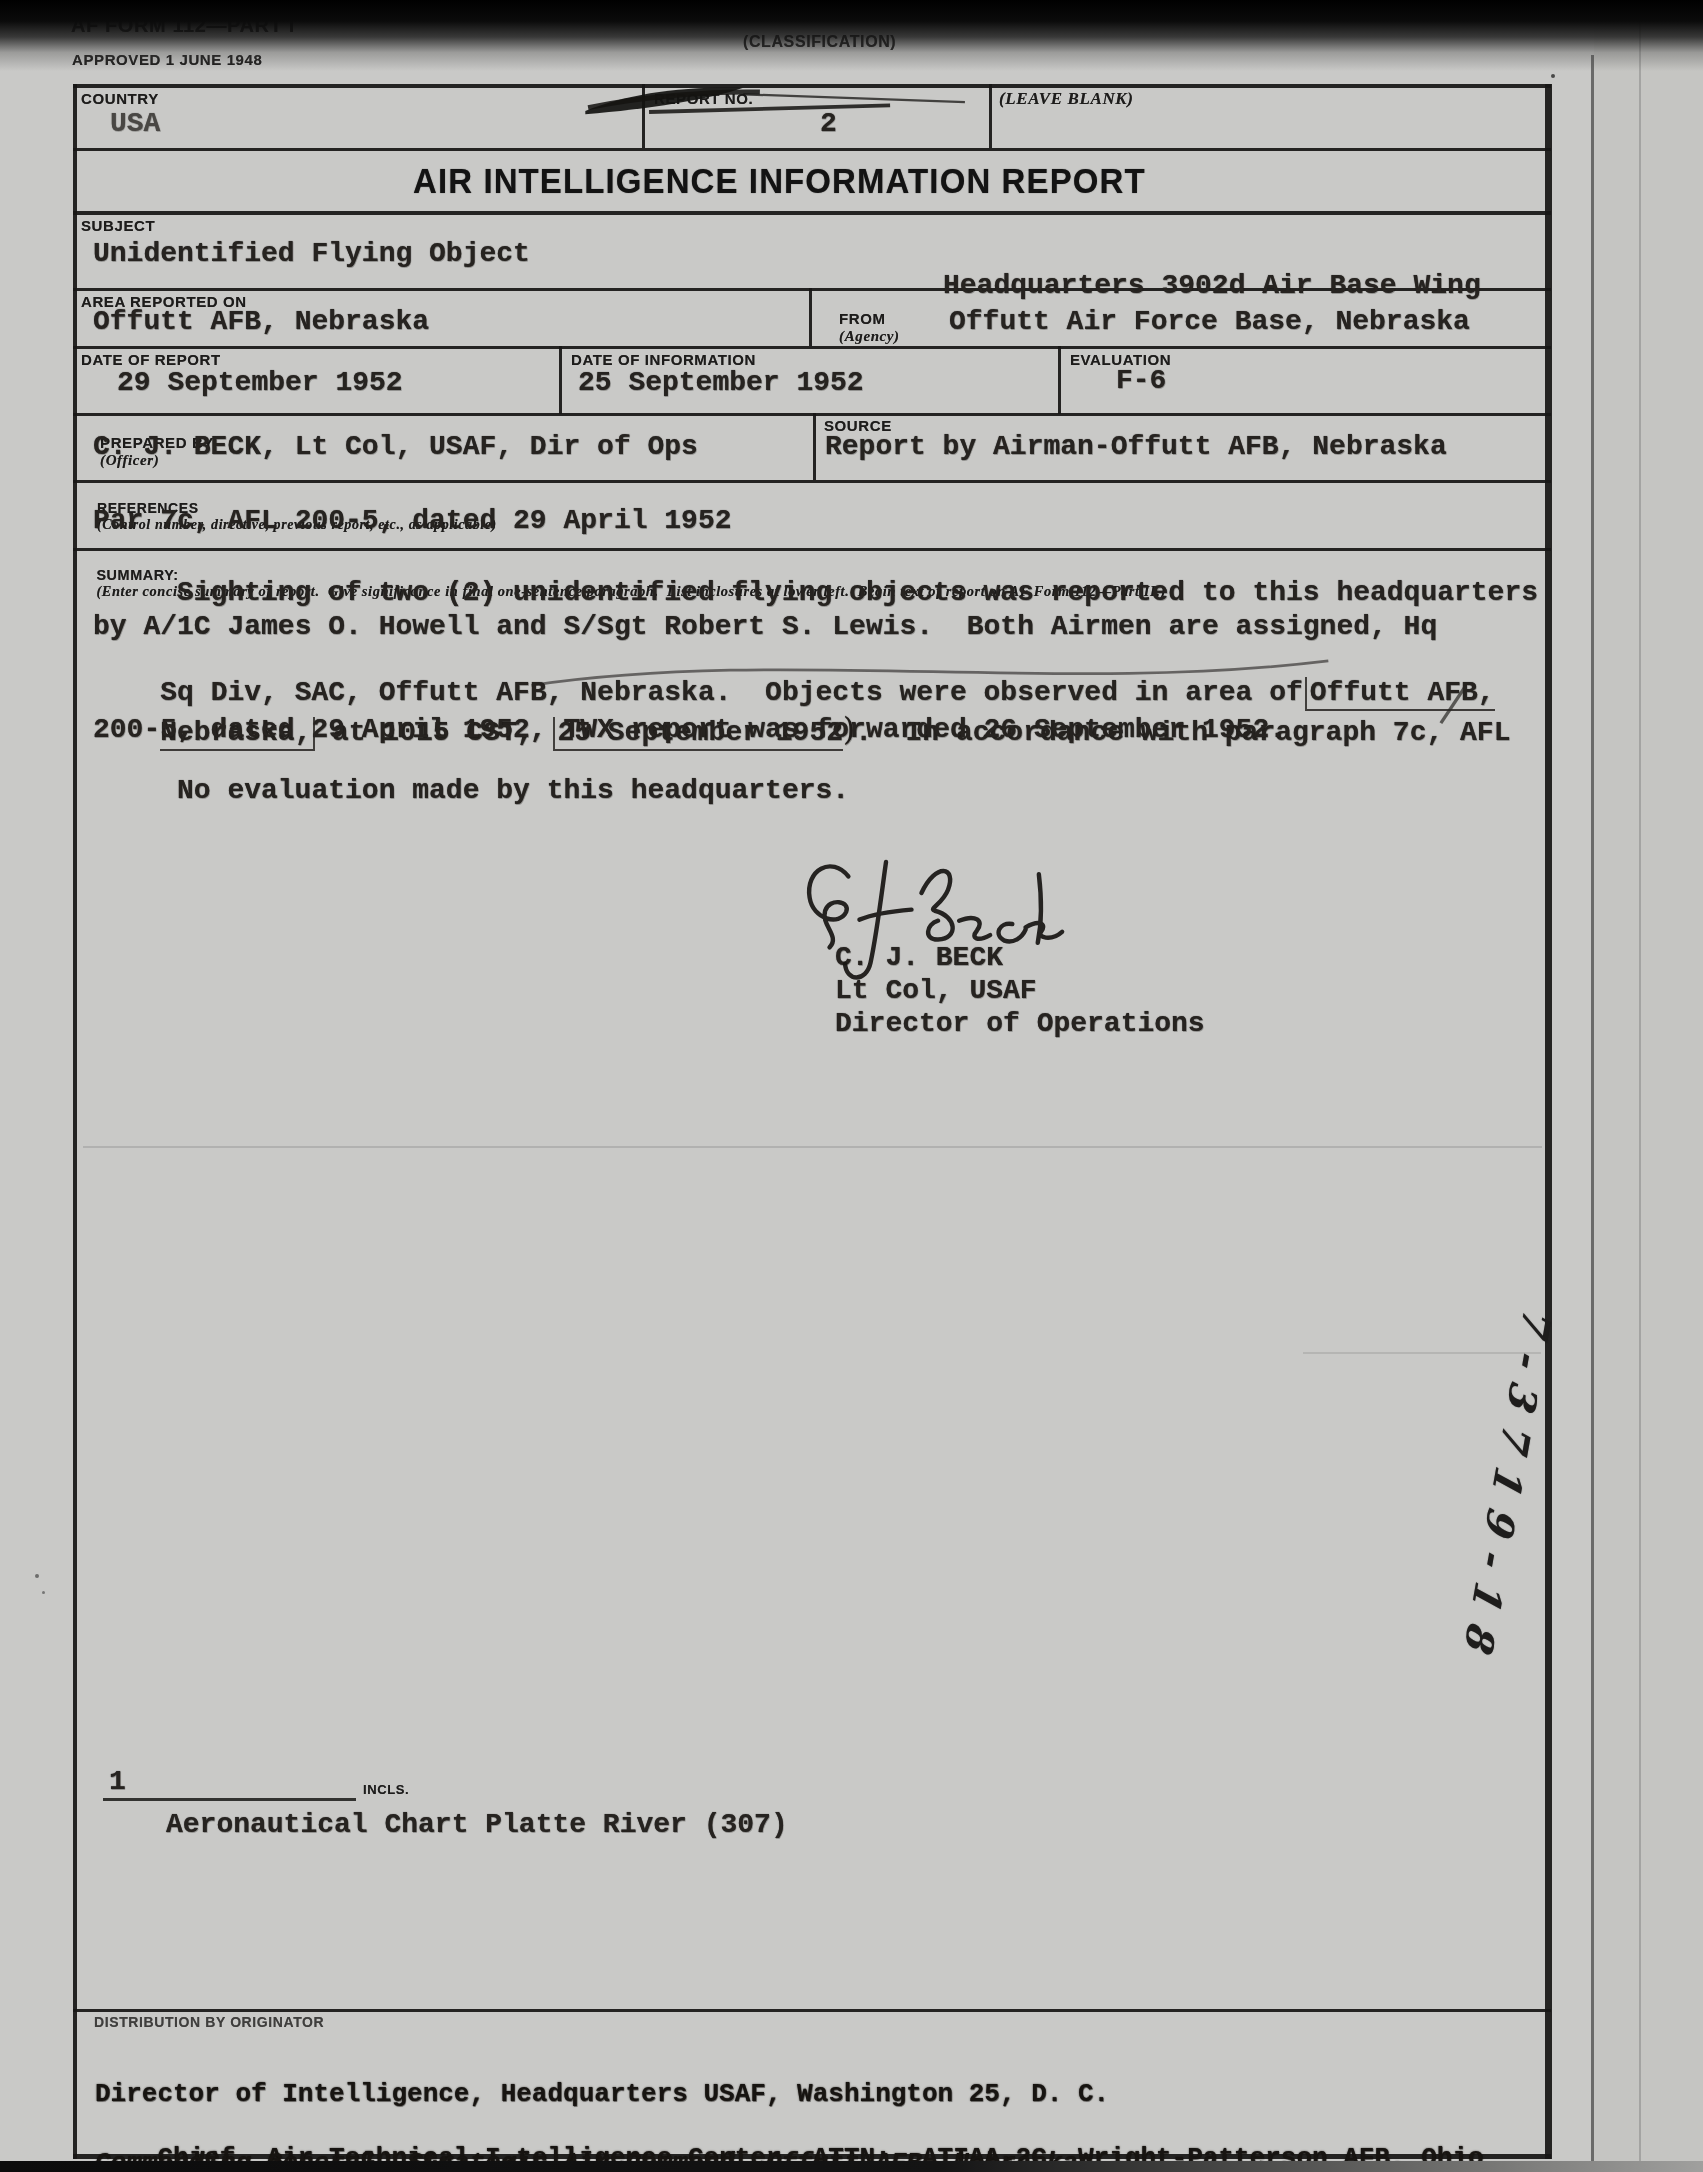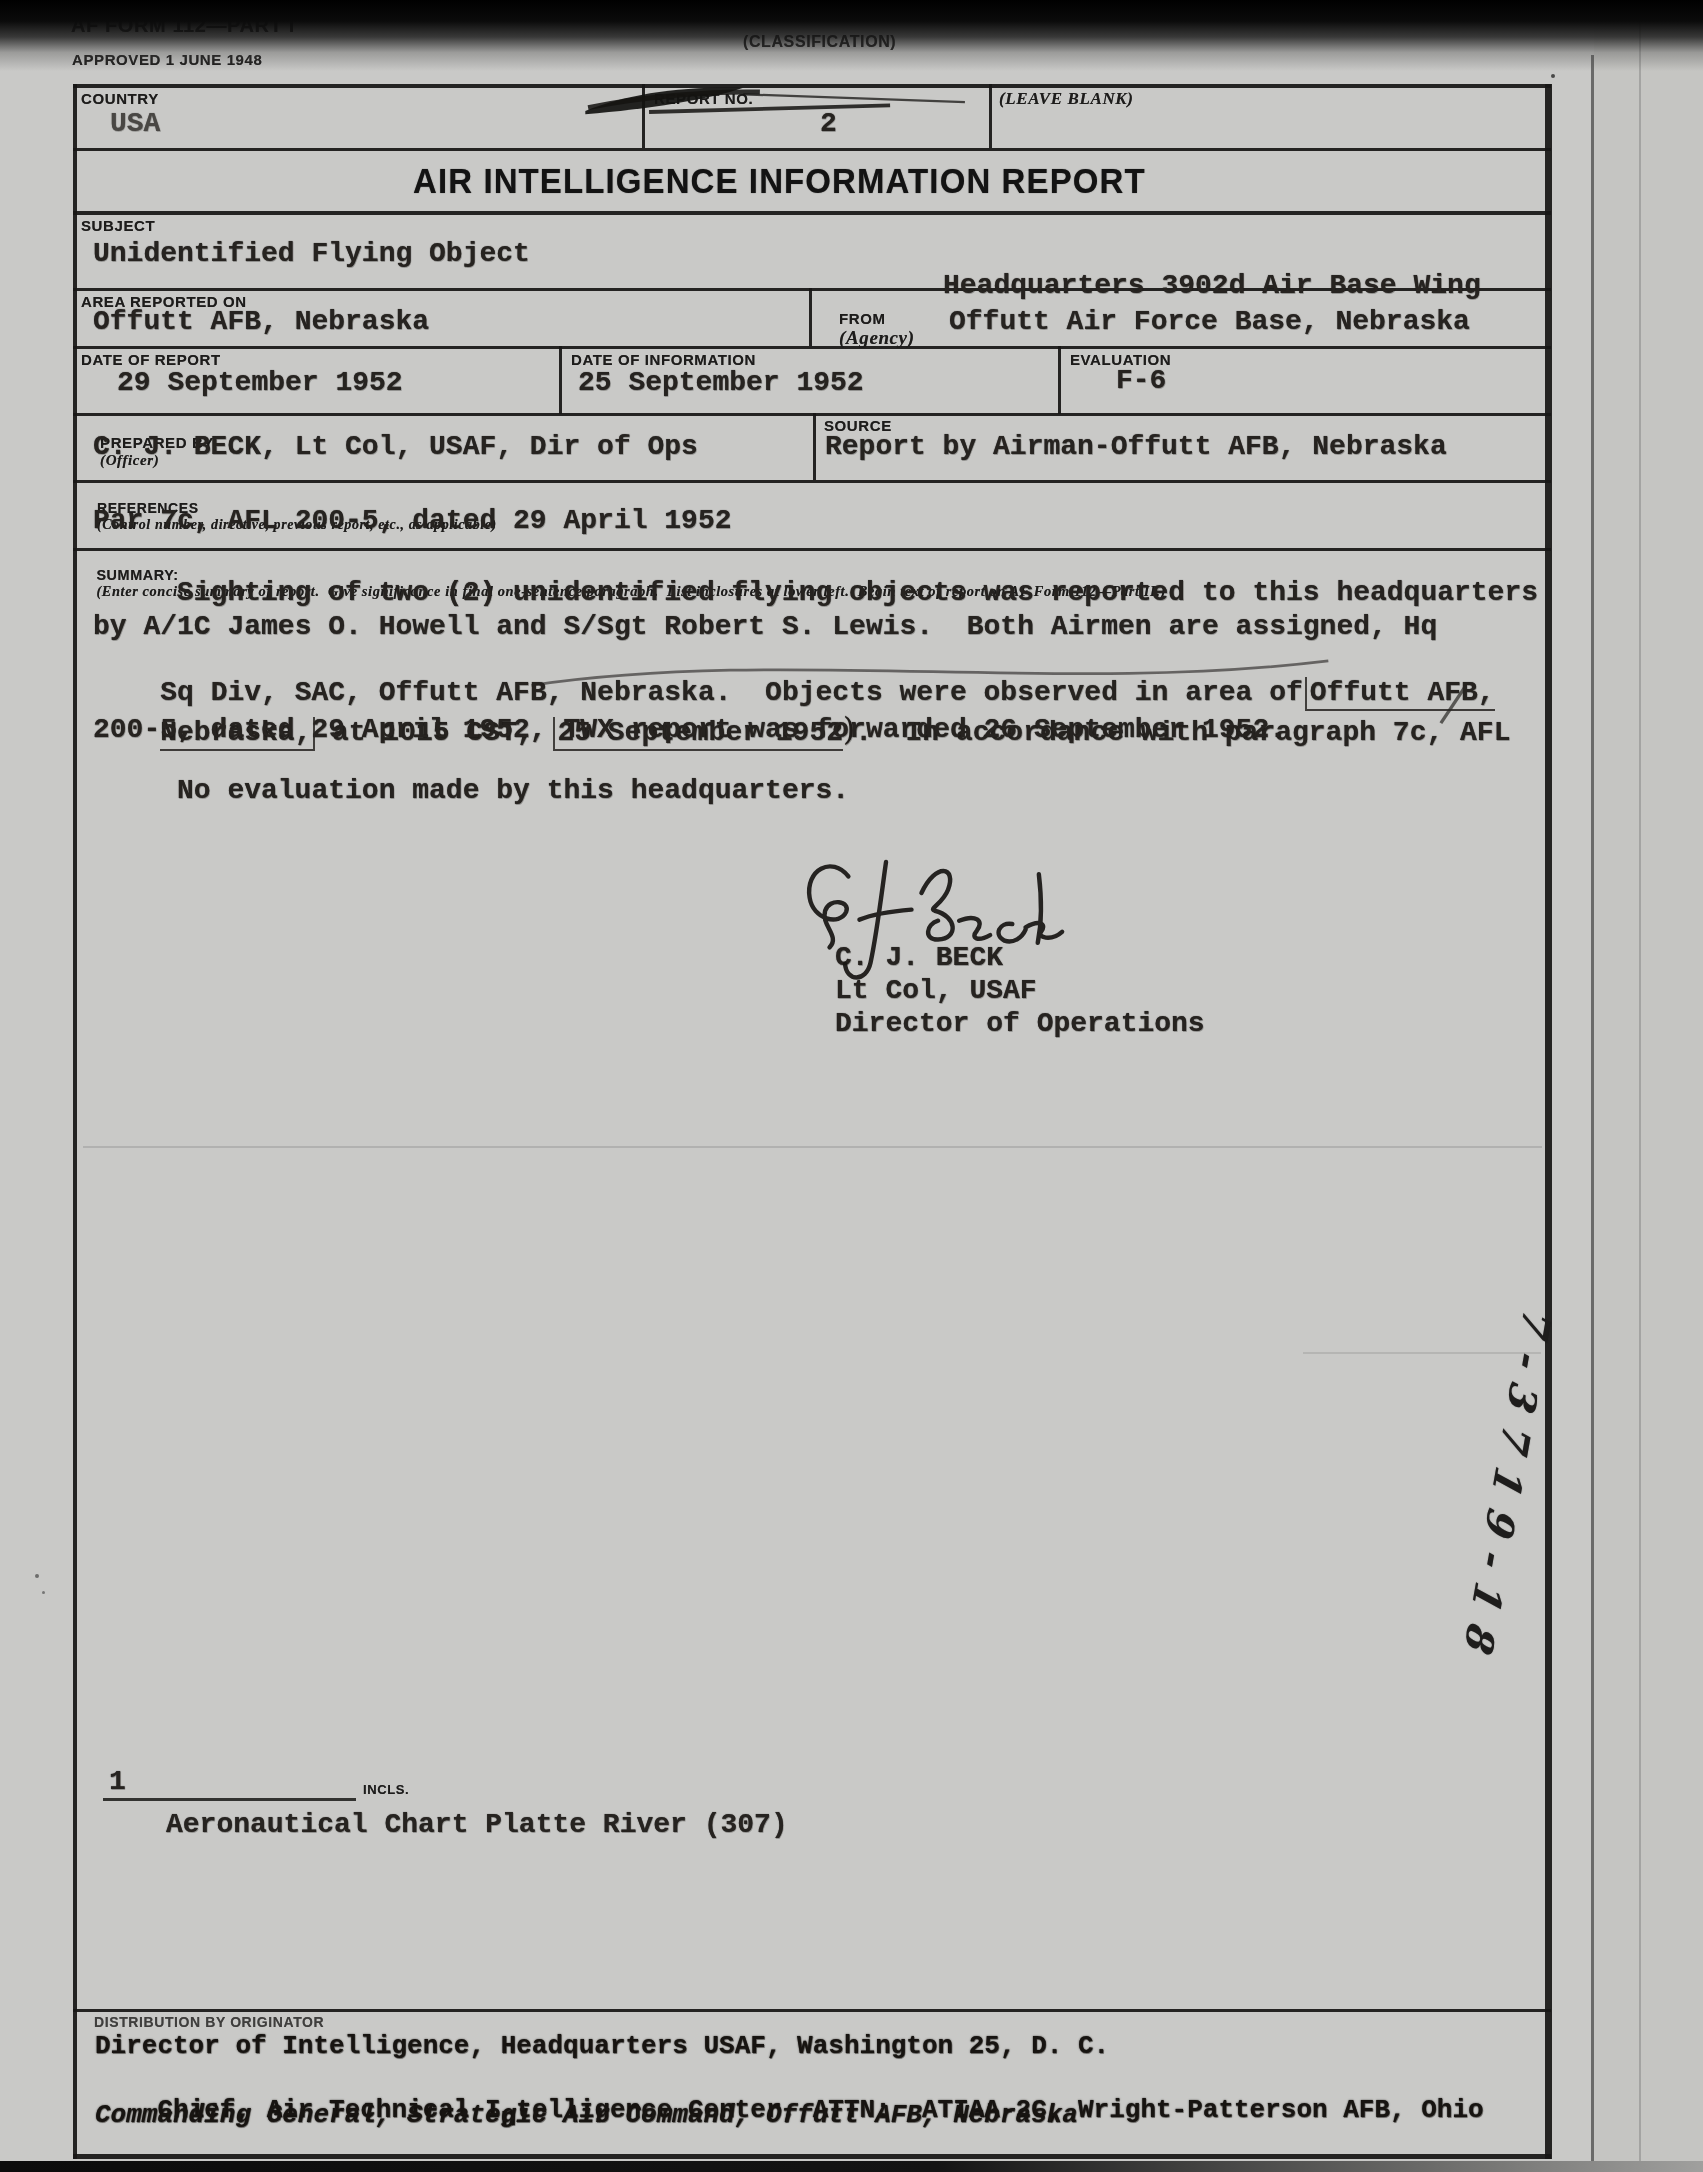--- a/index.html
+++ b/index.html
@@ -13,21 +13,21 @@
     background:linear-gradient(90deg,#0c0c0c 0%,#141414 55%,#6b6b69 84%,#a0a09e 100%);}
   .line{position:absolute;background:#181715;opacity:.93;z-index:1;}
   .faint{position:absolute;z-index:1;}
   .label{font-weight:bold;font-size:15px;letter-spacing:0.6px;color:#1d1c1b;
          text-shadow:0 0 0.6px rgba(25,25,25,.6);white-space:pre;z-index:3;}
   .label-it{font-family:"Liberation Serif",serif;font-style:italic;font-weight:bold;}
   .typed{font-family:"Liberation Mono","DejaVu Sans Mono",monospace;font-weight:bold;
          font-size:28px;color:#262320;white-space:pre;z-index:3;
          text-shadow:0 0 1.1px rgba(25,22,20,.65),0.6px 0.6px 0 rgba(25,22,20,.25);}
   .typed-sm{font-size:26px;}
-  .typed-heavy{color:#171411;text-shadow:0 0 1.7px rgba(20,17,14,.8),0.6px 0.6px 0 rgba(20,17,14,.4);}
+  .typed-heavy{color:#171411;text-shadow:0 0 1.7px rgba(20,17,14,.8),0.6px 0.6px 0 rgba(20,17,14,.4);margin-top:48px;}
   .title{font-weight:bold;font-size:33px;letter-spacing:1.1px;color:#131313;
          text-shadow:0 0 1.1px rgba(0,0,0,.55);transform:scaleY(1.06);white-space:pre;z-index:3;}
   .hand-u{border-bottom:2.8px solid rgba(32,29,26,.82);padding-bottom:1.1px;}
   .hand-l{border-left:2.8px solid rgba(32,29,26,.8);padding-left:2.8px;margin-left:2.2px;}
   .hand-r{border-right:2.8px solid rgba(32,29,26,.8);padding-right:1.7px;}
   .hand-paren{font-family:"DejaVu Serif",serif;font-weight:normal;font-size:31px;color:#201d1a;}
   .pagenum{font-family:"DejaVu Serif",serif;font-style:italic;font-size:39px;font-weight:bold;
            letter-spacing:15.5px;color:#1e1d1c;white-space:pre;z-index:4;
            transform:rotate(100deg) skewX(-8deg);transform-origin:top left;
            text-shadow:0 0 1.1px rgba(25,25,25,.5);}
@@ -95,21 +95,21 @@
   <div class="abs title" style="left:413px;top:162px;">AIR INTELLIGENCE INFORMATION REPORT</div>
 
   <div class="abs label" style="left:81px;top:217px;">SUBJECT</div>
   <div class="abs typed" style="left:93px;top:238px;">Unidentified Flying Object</div>
 
   <div class="abs label" style="left:81px;top:293px;">AREA REPORTED ON</div>
   <div class="abs typed" style="left:93px;top:306px;">Offutt AFB, Nebraska</div>
 
   <div class="abs label" style="left:820px;top:293px;">
     <span>FROM</span>
-    <span class="label-it" style="font-size:19px;">(Agency)</span>
+    <span class="label-it" style="font-size:15px;">(Agency)</span>
   </div>
   <div class="abs typed" style="left:943px;top:270px;">Headquarters 3902d Air Base Wing</div>
   <div class="abs typed" style="left:949px;top:306px;">Offutt Air Force Base, Nebraska</div>
 
   <div class="abs label" style="left:81px;top:351px;">DATE OF REPORT</div>
   <div class="abs typed" style="left:93px;top:367px;margin-left:24px;">29 September 1952</div>
 
   <div class="abs label" style="left:571px;top:351px;">DATE OF INFORMATION</div>
   <div class="abs typed" style="left:578px;top:367px;">25 September 1952</div>
 

